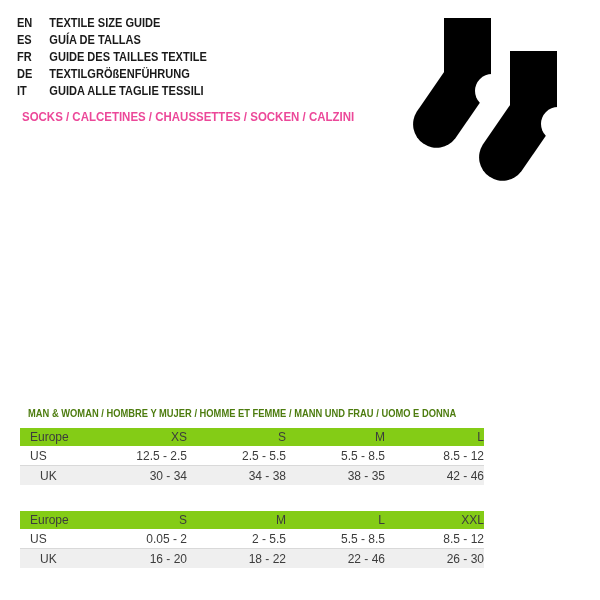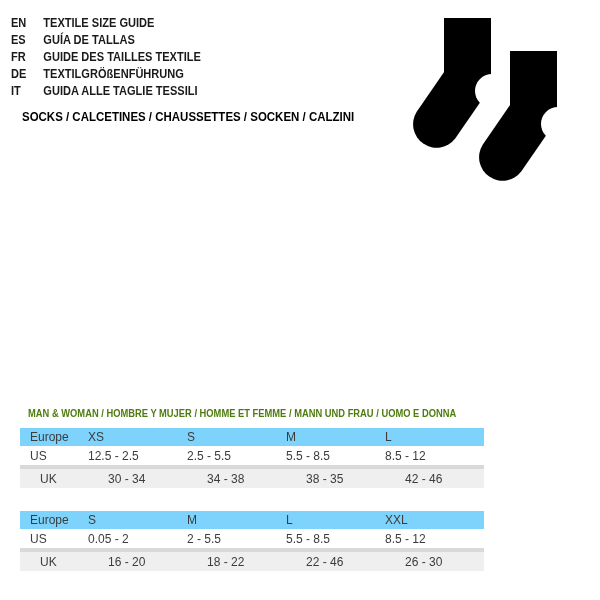--- a/index.html
+++ b/index.html
@@ -13,45 +13,45 @@
     overflow: hidden;
   }
   .cond {
     display: inline-block;
     transform: scaleX(0.85);
     transform-origin: 0 0;
     white-space: nowrap;
   }
 
   
-  .lang-list { position: absolute; left: 11px; top: 14px; }
+  .lang-list { position: absolute; left: 17px; top: 14px; }
   .lang-row { display: flex; line-height: 17px; font-size: 13px; font-weight: bold; color: #1a1a1a; }
   .lang-code { width: 38px; flex: 0 0 38px; }
   .lang-label { white-space: nowrap; }
 
   
-  .category-title { position: absolute; left: 22px; top: 108px; font-size: 13.5px; font-weight: bold; line-height: 17px; color: #000000; }
+  .category-title { position: absolute; left: 22px; top: 108px; font-size: 13.5px; font-weight: bold; line-height: 17px; color: #ec4899; }
 
   
   .socks-svg { position: absolute; left: 405px; top: 10px; }
 
   
   .size-section { position: absolute; left: 20px; width: 464px; }
   .section-man-woman { top: 406px; }
   .section-children { top: 511px; }
   .table-title { font-size: 11px; font-weight: bold; line-height: 15px; margin: 0 0 7px 8px; color: #4d7c0f; }
   table.size-table { border-collapse: collapse; width: 464px; table-layout: fixed; font-size: 12px; color: #3c3c3c; }
   table.size-table col.col-label { width: 68px; }
-  table.size-table th, table.size-table td { padding: 0; font-weight: normal; text-align: left; }
+  table.size-table th, table.size-table td { padding: 0; font-weight: normal; text-align: right; }
   table.size-table th:first-child, table.size-table td:first-child { text-align: left; padding-left: 10px; }
   table.size-table thead th { height: 18px; }
-  table.size-table tbody tr.row-0 td { height: 19px; background: #ffffff; border-bottom: 4px solid #ec4899; }
+  table.size-table tbody tr.row-0 td { height: 19px; background: #ffffff; border-bottom: 1px solid #ec4899; }
   table.size-table tbody tr.row-1 td { height: 19px; padding-left: 20px; }
 </style>
-<style>table.size-table thead th { background:#7dd3fc; }table.size-table tbody tr.row-1 td { background:#efefef; }table.size-table tbody tr.row-0 td { border-bottom-color:#d9d9d9; }table.size-table { color:#3c3c3c; }.sheet { background:#ffffff; color:#1a1a1a; }</style></head>
+<style>table.size-table thead th { background:#84cc16; }table.size-table tbody tr.row-1 td { background:#efefef; }table.size-table tbody tr.row-0 td { border-bottom-color:#d9d9d9; }table.size-table { color:#3c3c3c; }.sheet { background:#ffffff; color:#1a1a1a; }</style></head>
 <body>
 
 <div class="sheet">
 
   <div class="lang-list">
     <div class="cond">
       <div class="lang-row">
         <span class="lang-code">EN</span>
         <span class="lang-label">TEXTILE SIZE GUIDE</span>
       </div>

